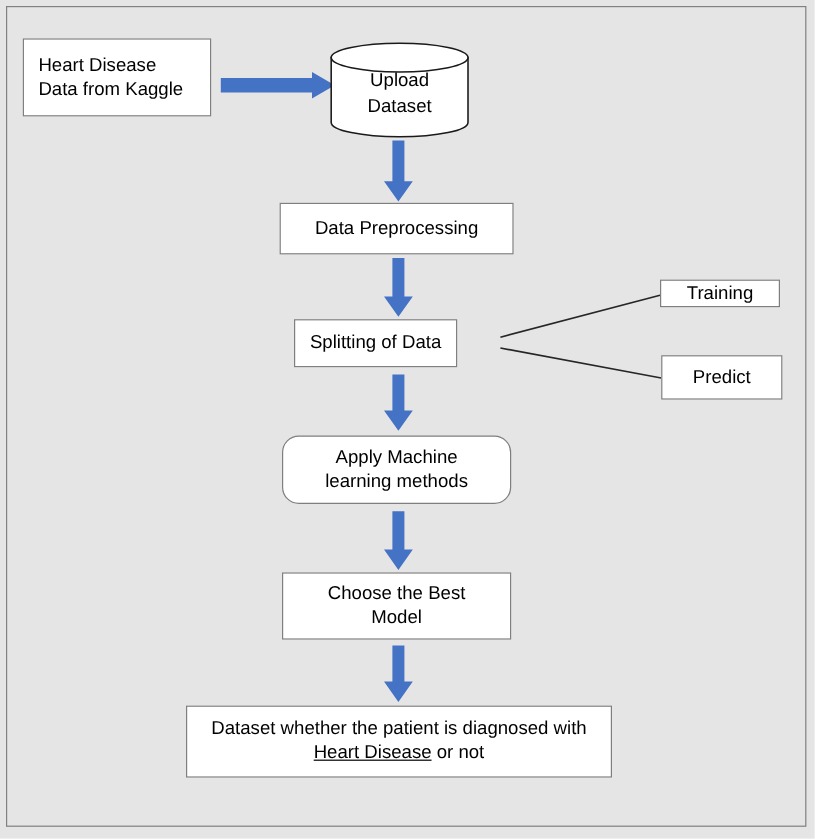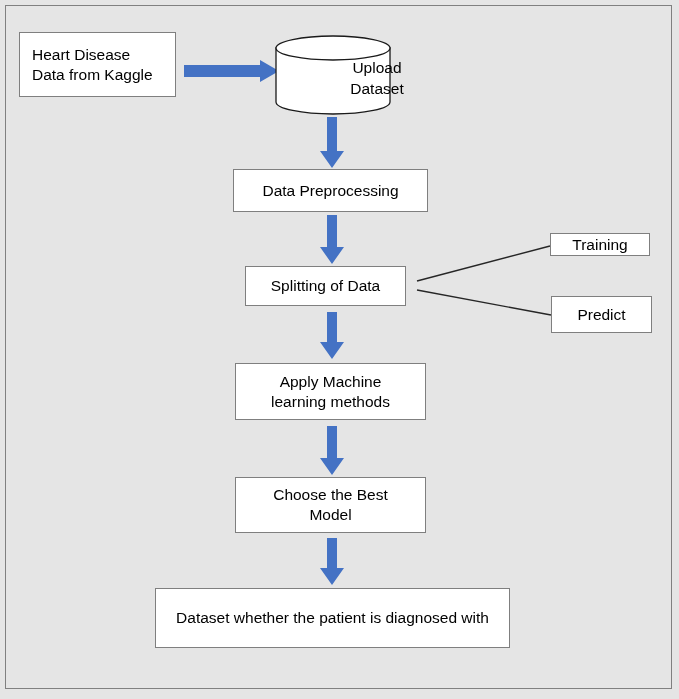--- a/index.html
+++ b/index.html
@@ -57,21 +57,20 @@
     display: flex;
     align-items: center;
     justify-content: center;
     text-align: center;
     font-size: 15.5px;
     line-height: 1.3;
     color: #000;
     white-space: pre-line;
     padding-top: 7px;
     box-sizing: border-box;
-    margin-left: 44px;
   }
   
   .arrow-v, .arrow-h {
     position: absolute;
   }
   svg { display: block; overflow: visible; }
   .branch-lines {
     position: absolute;
     left: 0; top: 0;
     width: 679px; height: 699px;
@@ -111,54 +110,57 @@
   </div>
 
   <div class="node" style="left:233px; top:169px; width:195px; height:43px;">Data Preprocessing</div>
 
   <div class="arrow-v" style="left:319px; top:215px;">
     <svg width="26" height="50" viewBox="0 0 26 50">
       <polygon points="8,0 18,0 18,32 25,32 13,49 1,32 8,32" fill="#4472C4"></polygon>
     </svg>
   </div>
 
-  <div class="node" style="left:245px; top:266px; width:161px; height:40px;">Splitting of Data</div>
+  <div class="node" style="left:245px; top:266px; width:136px; height:40px;">Splitting of Data</div>
 
   <svg class="branch-lines" width="679" height="699" viewBox="0 0 679 699">
     <line x1="417" y1="281" x2="550" y2="246" stroke="#262626" stroke-width="1.4"></line>
     <line x1="417" y1="290" x2="551" y2="315" stroke="#262626" stroke-width="1.4"></line>
   </svg>
 
   <div class="node" style="left:550px; top:233px; width:100px; height:23px;">Training</div>
 
   <div class="node" style="left:551px; top:296px; width:101px; height:37px;">Predict</div>
 
   <div class="arrow-v" style="left:319px; top:312px;">
     <svg width="26" height="48" viewBox="0 0 26 48">
       <polygon points="8,0 18,0 18,30 25,30 13,47 1,30 8,30" fill="#4472C4"></polygon>
     </svg>
   </div>
 
-  <div class="node" style="left:235px; top:363px; width:191px; height:57px;">Apply Machine
+  <div class="node" style="left:235px; top:363px; width:191px; height:57px;border-radius:14px;">Apply Machine
 learning methods</div>
 
   <div class="arrow-v" style="left:319px; top:426px;">
     <svg width="26" height="50" viewBox="0 0 26 50">
       <polygon points="8,0 18,0 18,32 25,32 13,49 1,32 8,32" fill="#4472C4"></polygon>
     </svg>
   </div>
 
   <div class="node" style="left:235px; top:477px; width:191px; height:56px;">Choose the Best
 Model</div>
 
   <div class="arrow-v" style="left:319px; top:538px;">
     <svg width="26" height="48" viewBox="0 0 26 48">
       <polygon points="8,0 18,0 18,30 25,30 13,47 1,30 8,30" fill="#4472C4"></polygon>
     </svg>
   </div>
 
   <div class="node" style="left:155px; top:588px; width:355px; height:60px; white-space:normal;">
     <div style="width:100%;">
       <div>Dataset whether the patient is diagnosed with</div>
+      <div>
+        <span class="underline-word">Heart Disease</span><span> or not</span>
+      </div>
     </div>
   </div>
 
 </div>
 
 </body></html>

